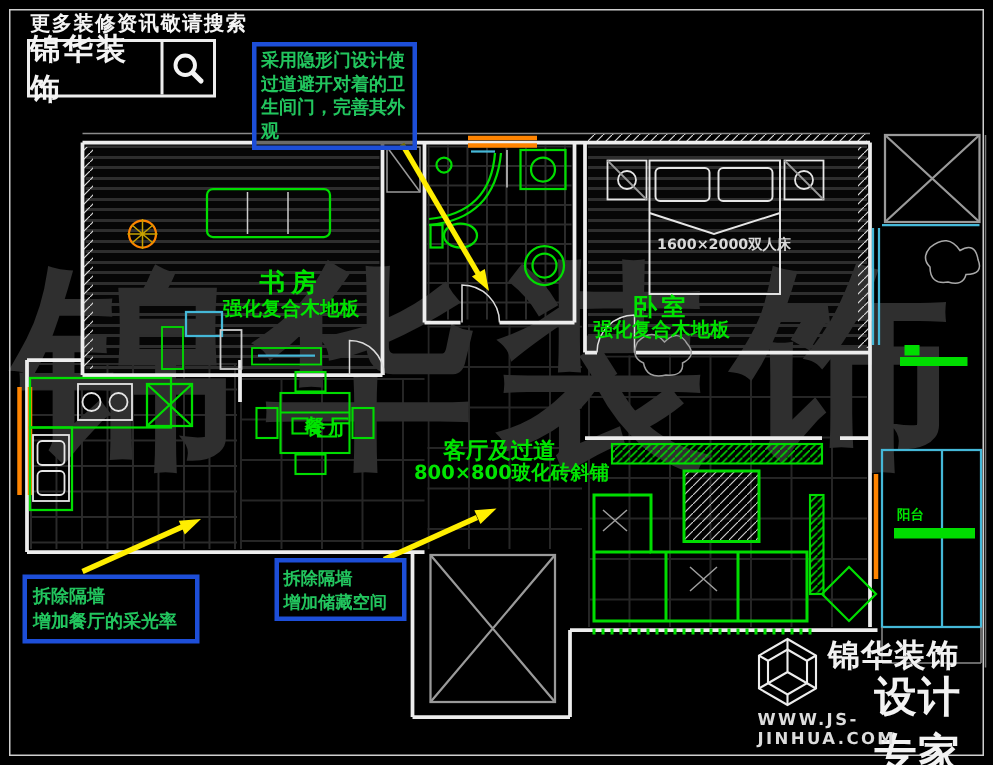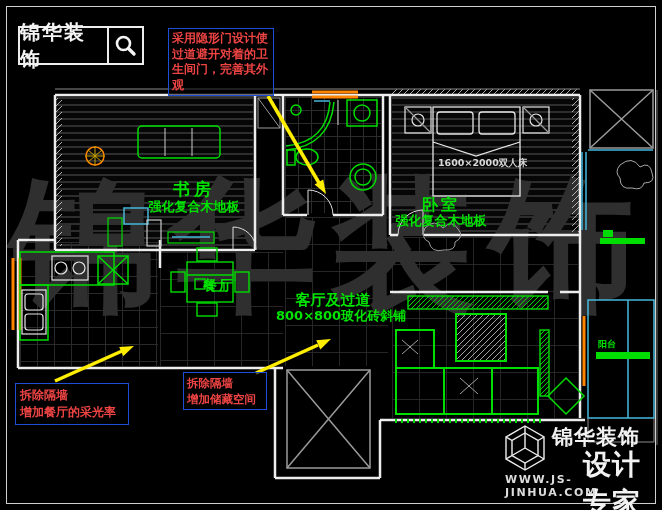--- a/index.html
+++ b/index.html
@@ -14,21 +14,21 @@
   .grid26{background-image:linear-gradient(#262626 1px,transparent 1px),linear-gradient(90deg,#262626 1px,transparent 1px);background-size:27px 27px;}
   
   .watermark{position:absolute;left:10px;top:172px;z-index:2;font-size:146px;font-weight:bold;
              color:#2f2f2f;letter-spacing:14px;white-space:nowrap;line-height:1;}
   svg.plan{position:absolute;left:0;top:0;z-index:3;}
   
   .rlabel{position:absolute;z-index:4;color:#00e400;font-weight:bold;text-align:center;line-height:1.15;}
   .rlabel .sub{display:block;font-size:13px;letter-spacing:0;white-space:nowrap;}
   .bedtext{position:absolute;z-index:4;color:#d9d9d9;font-size:9.5px;font-weight:bold;white-space:nowrap;}
   
-  .callout{position:absolute;z-index:5;border:1px solid #1d4ed8;color:#ef4444;font-weight:bold;background:rgba(0,0,0,.55);}
+  .callout{position:absolute;z-index:5;border:3px solid #1d4ed8;color:#22c55e;font-weight:bold;background:rgba(0,0,0,.55);}
   
   .search-hint{position:absolute;left:20px;top:7px;z-index:6;color:#f4f4f4;font-size:13.5px;font-weight:bold;letter-spacing:1px;}
   .logo-box{position:absolute;left:18px;top:26px;width:122px;height:35px;z-index:6;border:2px solid #ededed;display:flex;align-items:stretch;}
   .logo-box .brand{flex:1;display:flex;align-items:center;justify-content:center;color:#f4f4f4;font-size:20px;font-weight:bold;letter-spacing:2px;}
   .logo-box .sep{width:2px;background:#ededed;}
   .logo-box .mag{width:33px;display:flex;align-items:center;justify-content:center;}
   
   .f-brand1{position:absolute;left:552px;top:423px;z-index:6;color:#f2f2f2;font-size:21px;font-weight:bold;letter-spacing:1px;}
   .f-brand2{position:absolute;left:583px;top:446px;z-index:6;color:#f2f2f2;font-size:28px;font-weight:bold;letter-spacing:1px;}
   .f-site{position:absolute;left:505px;top:473px;z-index:6;color:#dcdcdc;font-size:11px;font-weight:bold;letter-spacing:1.6px;}
@@ -261,20 +261,21 @@
   <div class="callout" style="left:168px;top:28px;width:98px;font-size:12px;line-height:15.5px;padding:2px 3px;">采用隐形门设计使过道避开对着的卫生间门，完善其外观</div>
   <div class="callout" style="left:15px;top:383px;width:104px;font-size:12px;line-height:17px;padding:3px 4px;">
     <div>拆除隔墙</div>
     <div>增加餐厅的采光率</div>
   </div>
   <div class="callout" style="left:183px;top:372px;width:76px;font-size:11.5px;line-height:16px;padding:2px 3px;">
     <div>拆除隔墙</div>
     <div>增加储藏空间</div>
   </div>
 
+  <div class="search-hint">更多装修资讯敬请搜索</div>
   <div class="logo-box">
     <div class="brand">锦华装饰</div>
     <div class="sep"></div>
     <div class="mag">
       <svg width="24" height="24" viewBox="0 0 24 24">
         <circle cx="9.5" cy="9.5" r="6.5" stroke="#f4f4f4" stroke-width="2.6" fill="none"></circle>
         <line x1="14.5" y1="14.5" x2="20" y2="20" stroke="#f4f4f4" stroke-width="3.4" stroke-linecap="round"></line>
       </svg>
     </div>
   </div>

